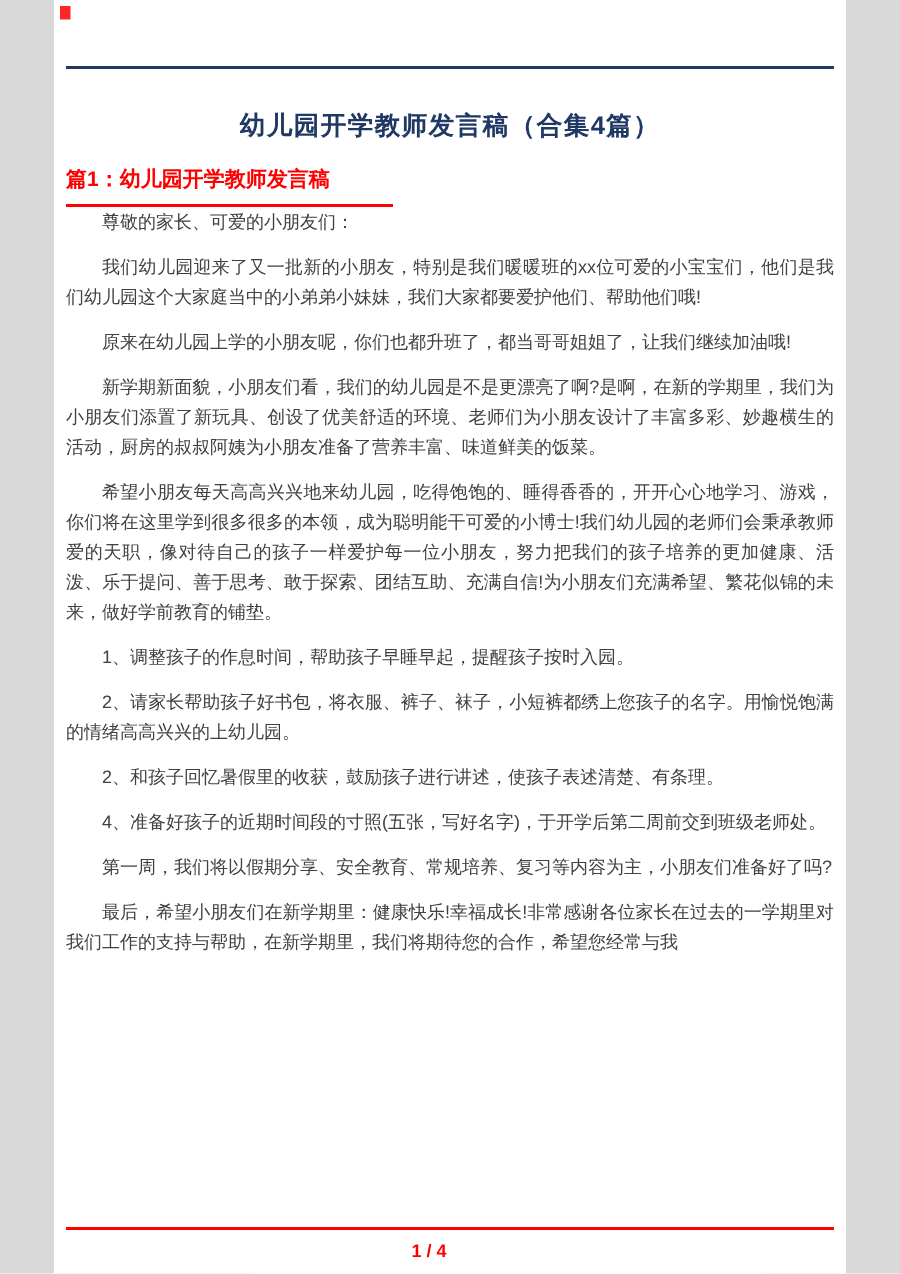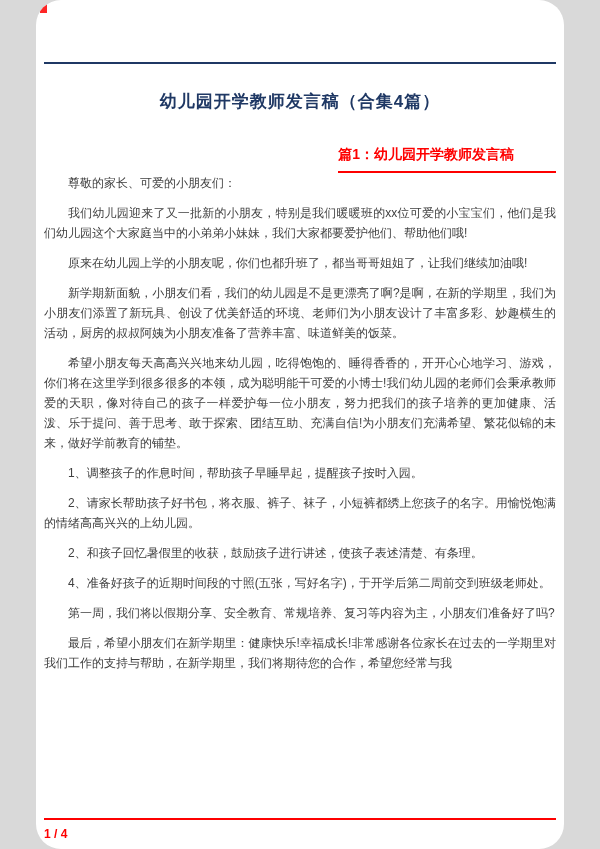--- a/index.html
+++ b/index.html
@@ -8,23 +8,22 @@
     background: var(--canvas-background, #d9d9d9);
     font-family: "Liberation Sans", "DejaVu Sans", sans-serif;
     overflow: hidden;
   }
   .page {
     position: relative;
     width: 528px;
     height: 849px;
     margin: 0 auto;
     background: var(--page-background, #ffffff);
-    padding: 18px 8px;
+    padding: 0 8px;
     overflow: hidden;
-    border-radius: 25px;
   }
   .corner-mark {
     position: absolute;
     top: 4px;
     left: 4px;
     width: 7px;
     height: 9px;
     background: var(--accent-red, #fe0000);
     opacity: .85;
   }
@@ -34,21 +33,21 @@
     background: var(--accent-navy, #1f3864);
   }
   .doc-title {
     margin-top: 26px;
     text-align: center;
     font-size: 17px;
     font-weight: bold;
     color: var(--accent-navy, #1f3864);
     letter-spacing: 1px;
   }
-  .section-heading-wrap { margin-top: 32px; text-align: right; }
+  .section-heading-wrap { margin-top: 16px; }
   .section-heading {
     display: inline-block;
     font-size: 14px;
     font-weight: bold;
     color: var(--accent-red, #fe0000);
     padding: 0 42px 7px 0;
     border-bottom: 2px solid var(--accent-red, #fe0000);
   }
   .paragraphs { }
   .para {
@@ -66,21 +65,21 @@
     bottom: 8px;
     background: var(--page-background, #ffffff);
     padding-top: 5px;
   }
   .footer-rule {
     height: 2px;
     background: var(--accent-red, #fe0000);
   }
   .page-number {
     margin-top: 7px;
-    text-align: left;
+    text-align: center;
     padding-right: 28px;
     font-size: 12px;
     font-weight: bold;
     color: var(--accent-red, #fe0000);
   }
 </style>
 </head>
 <body>
 
 <div class="page">

